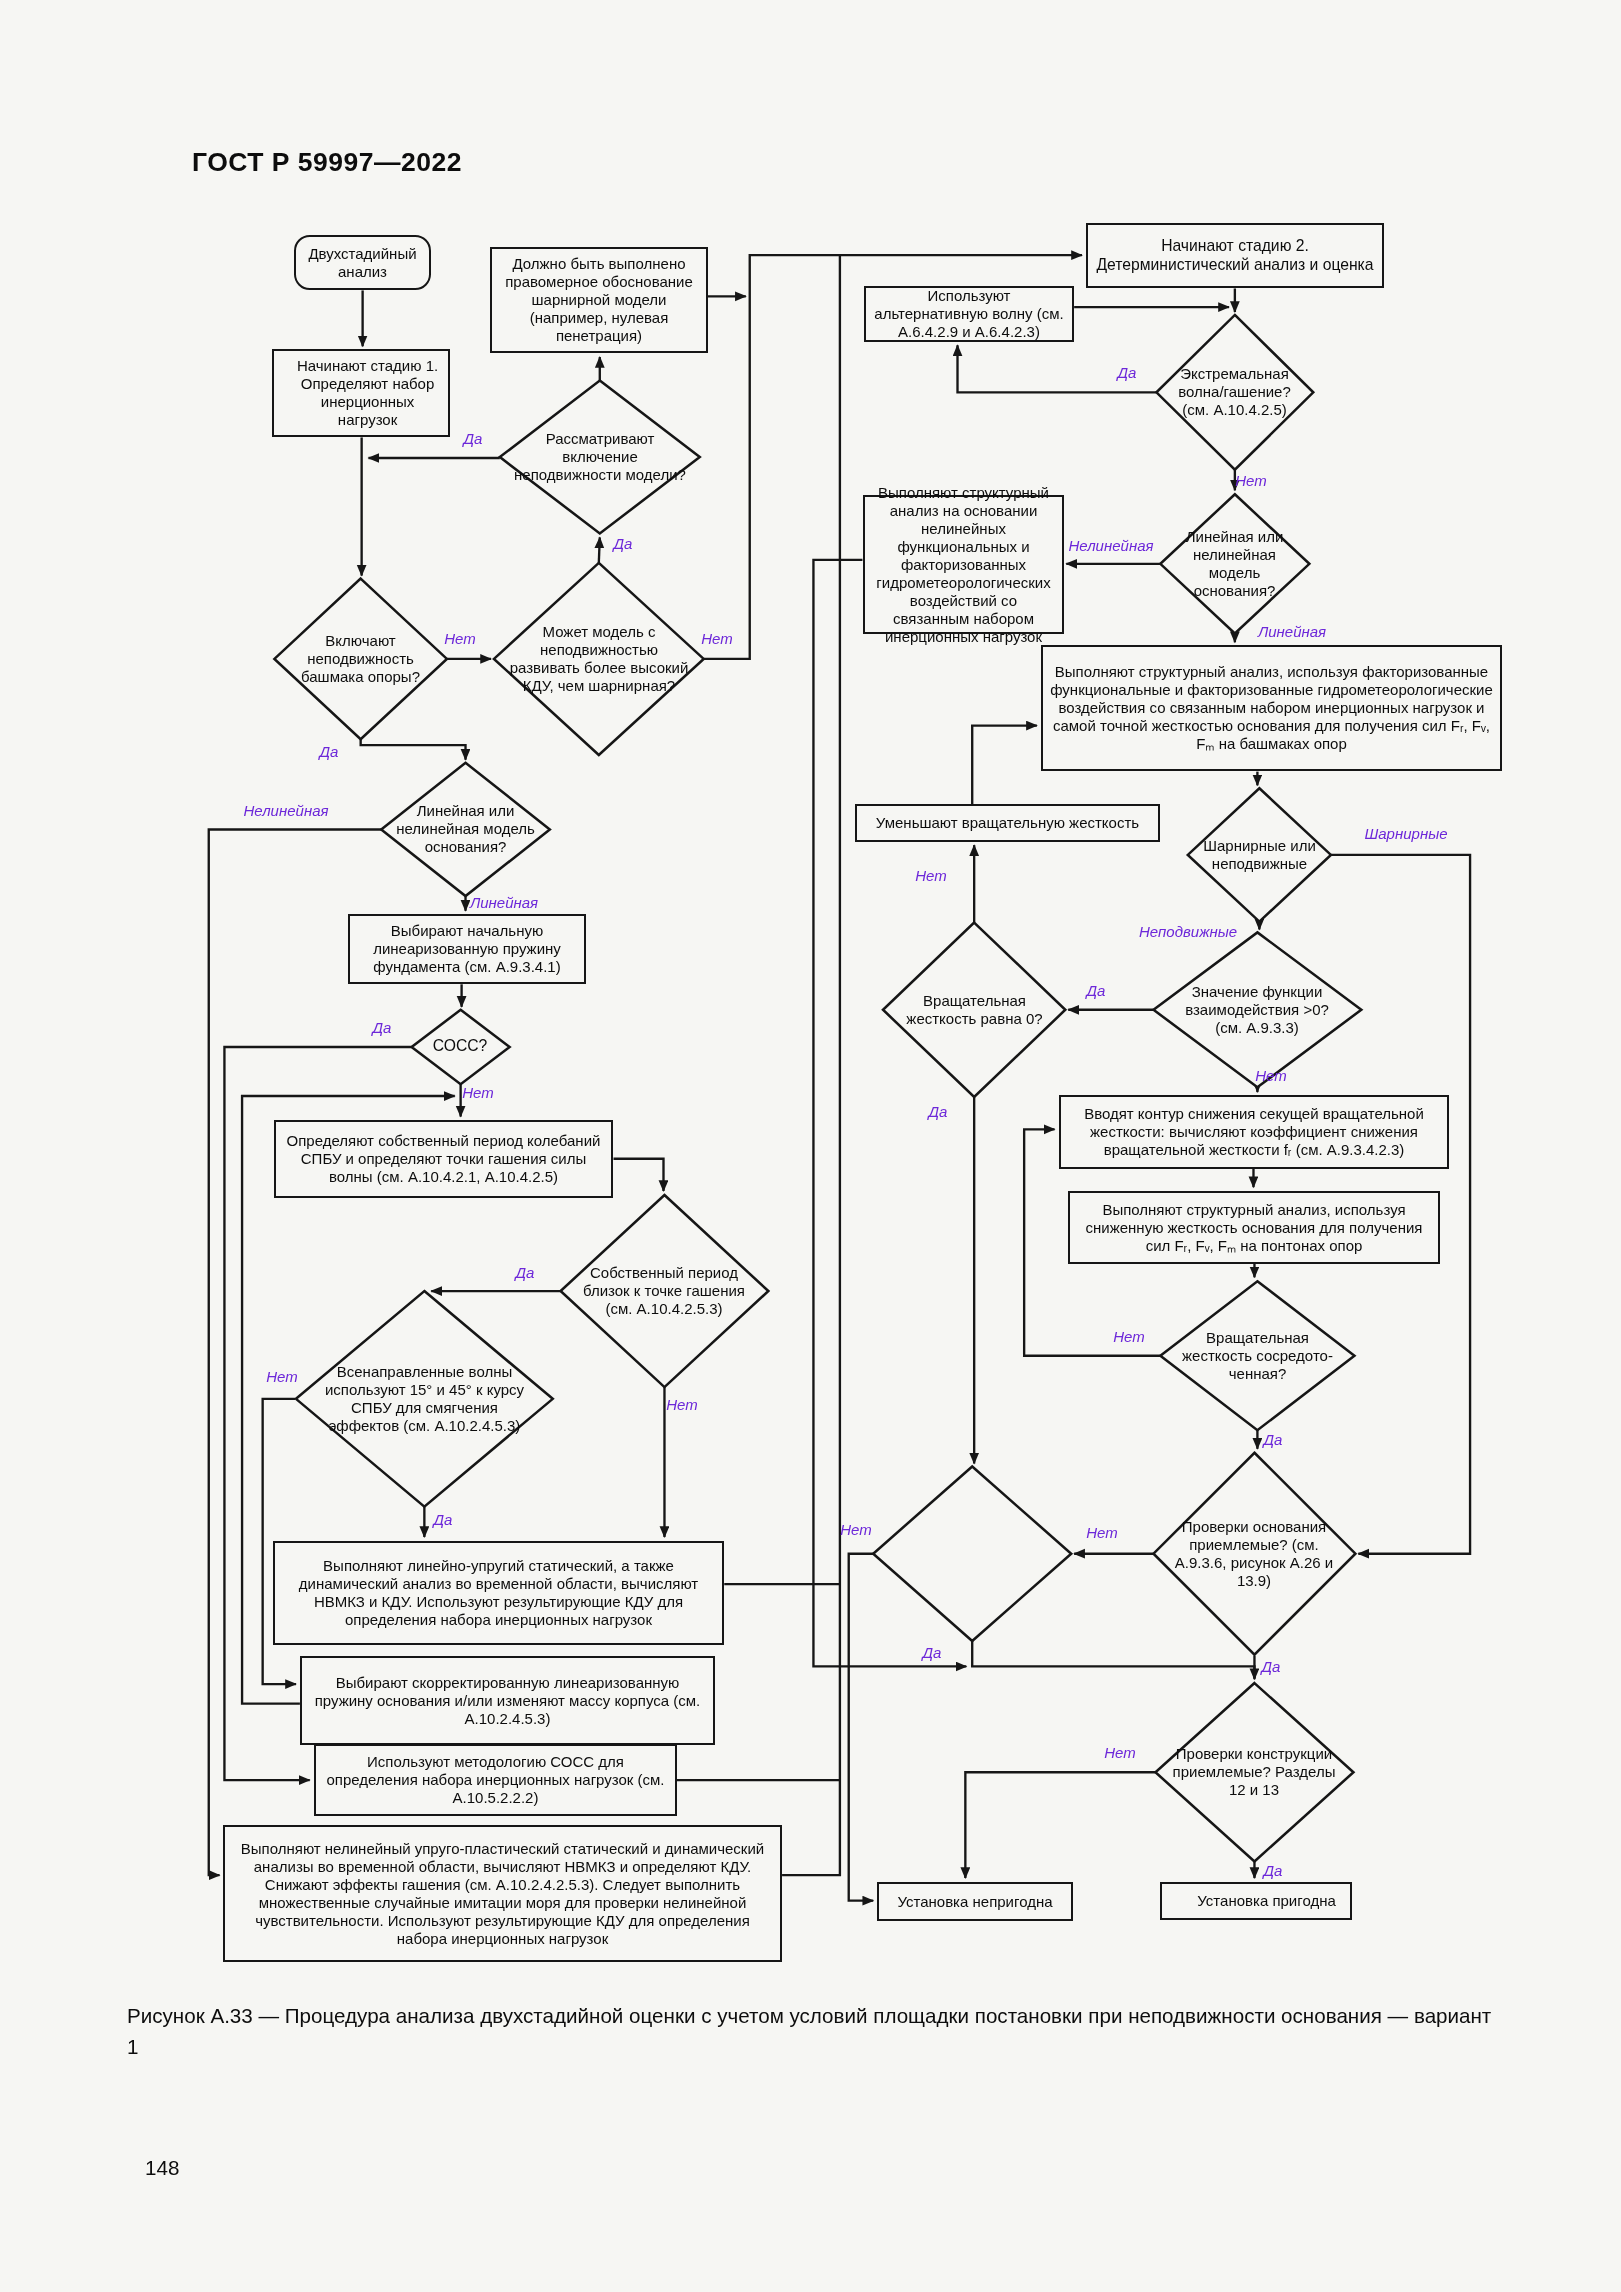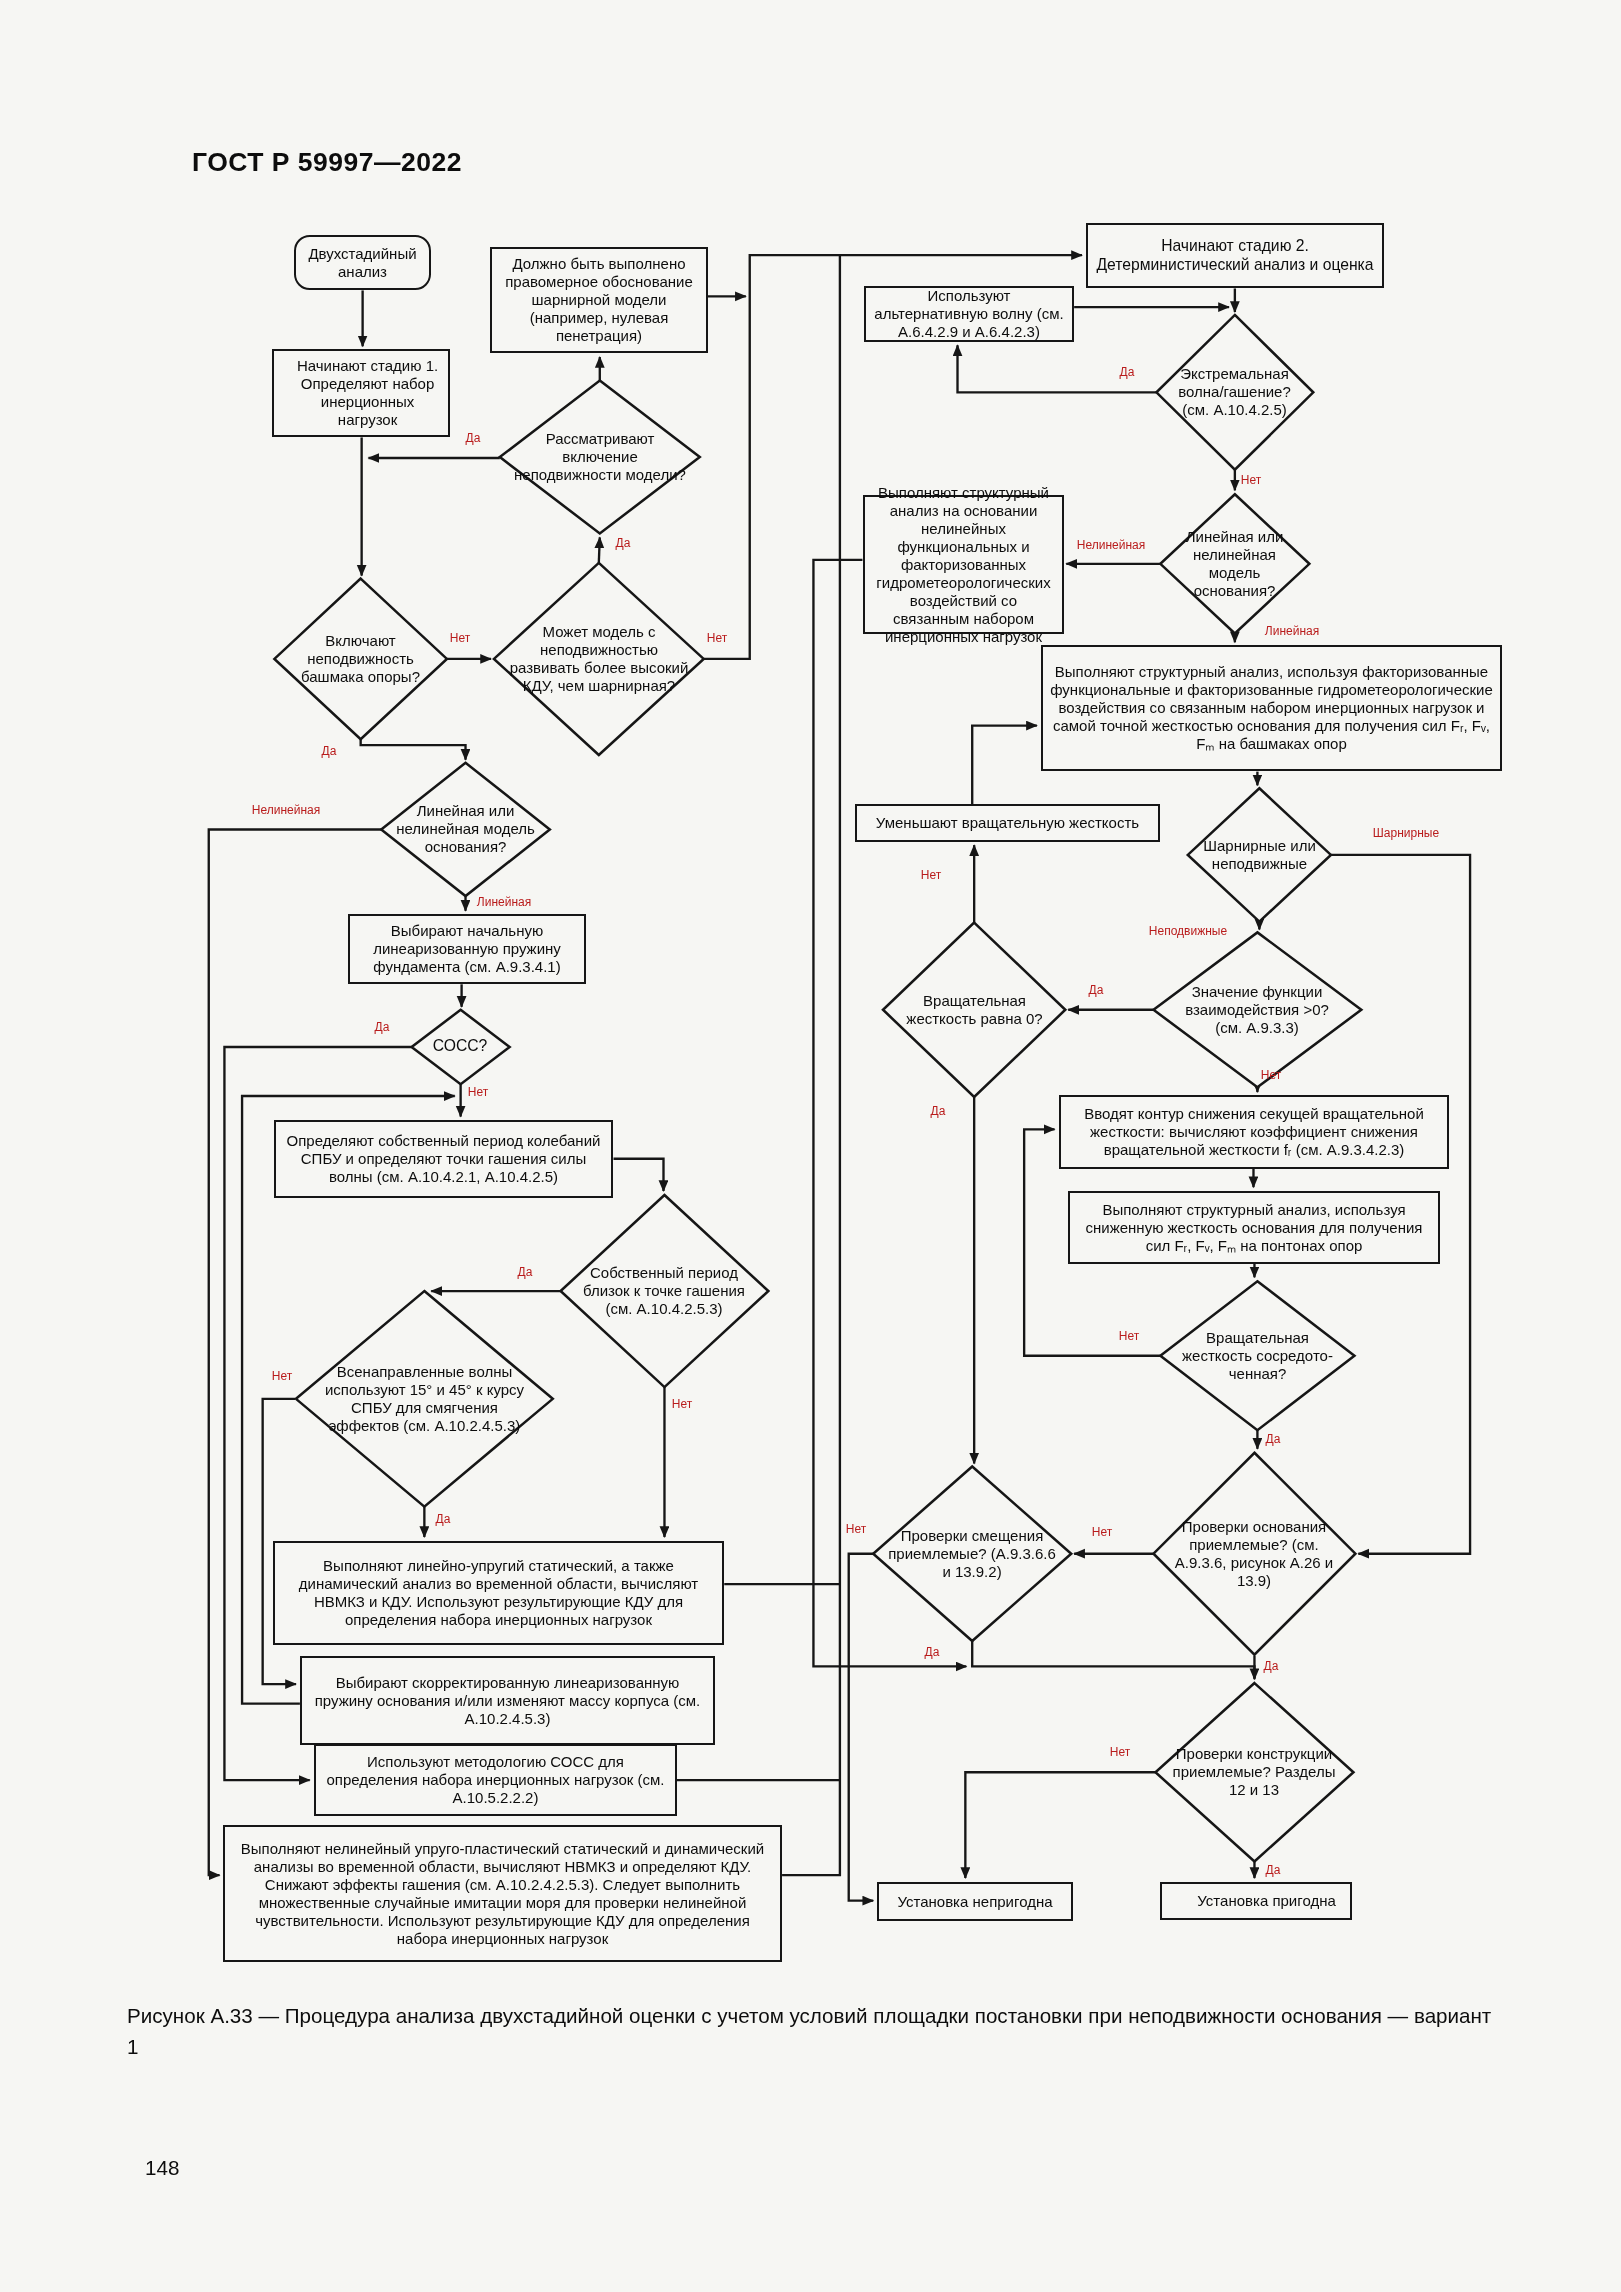--- a/index.html
+++ b/index.html
@@ -7,22 +7,22 @@
   #page{position:relative;width:1621px;height:2293px;background:#f6f6f3;overflow:hidden;color:#0d0d0d;}
   #wires{position:absolute;left:0;top:0;width:1621px;height:2293px;}
   #wires polyline, #wires line{fill:none;stroke:#161616;stroke-width:2.4;}
   #wires polygon.dia{fill:#f6f6f3;stroke:#161616;stroke-width:2.6;}
   #wires marker path{fill:#161616;stroke:none;}
   .node{position:absolute;display:flex;align-items:center;justify-content:center;
         text-align:center;box-sizing:border-box;font-size:15px;line-height:1.2;color:#0d0d0d;}
   .rect{border:2.5px solid #161616;padding:2.9px 6.9px;background:#f6f6f3;}
   .round{border:2.5px solid #161616;border-radius:15.7px;background:#f6f6f3;}
   .dtext{background:transparent;padding:0 3.9px;}
-  .edge-label{position:absolute;transform:translate(-50%,-50%);font-size:12px;
-              color:#b91c1c;white-space:nowrap;}
+  .edge-label{position:absolute;transform:translate(-50%,-50%);font-size:15px;
+              color:#6d28d9;white-space:nowrap;font-style:italic;}
   #doc-header{position:absolute;left:192px;top:147px;font-size:26.5px;font-weight:bold;letter-spacing:0.5px;}
   #caption{position:absolute;left:127px;top:1986px;width:1372px;text-align:left;
            font-size:20.6px;line-height:1.5;margin-top:15px;}
   #page-number{position:absolute;left:145px;top:2156px;font-size:20.6px;}
 </style>
 </head>
 <body>
 
 <div id="page">
 
@@ -134,21 +134,20 @@
   <div class="node dtext" style="left:421px;top:1029px;width:78px;height:35px;font-size:15.7px;">СОСС?</div>
   <div class="node dtext" style="left:574px;top:1223px;width:180px;height:135px;">Собственный период близок к точке гашения (см. А.10.4.2.5.3)</div>
   <div class="node dtext" style="left:312px;top:1315px;width:225px;height:167px;">Всенаправленные волны используют 15° и 45° к курсу СПБУ для смягчения эффектов (см. А.10.2.4.5.3)</div>
   <div class="node dtext" style="left:1161px;top:341px;width:147px;height:102px;">Экстремальная волна/гашение? (см. А.10.4.2.5)</div>
   <div class="node dtext" style="left:1168px;top:506px;width:133px;height:116px;">Линейная или нелинейная модель основания?</div>
   <div class="node dtext" style="left:1194px;top:802px;width:131px;height:106px;">Шарнирные или неподвижные</div>
   <div class="node dtext" style="left:1168px;top:941px;width:178px;height:137px;">Значение функции взаимодействия &gt;0? (см. А.9.3.3)</div>
   <div class="node dtext" style="left:894px;top:949px;width:161px;height:122px;">Вращательная жесткость равна 0?</div>
   <div class="node dtext" style="left:1174px;top:1296px;width:167px;height:120px;">Вращательная жесткость сосредото- ченная?</div>
   <div class="node dtext" style="left:1162px;top:1472px;width:184px;height:163px;">Проверки основания приемлемые? (см. А.9.3.6, рисунок А.26 и 13.9)</div>
-  <div class="node dtext" style="left:884px;top:1484px;width:176px;height:139px;">Проверки смещения приемлемые? (А.9.3.6.6 и 13.9.2)</div>
   <div class="node dtext" style="left:1166px;top:1705px;width:176px;height:133px;">Проверки конструкции приемлемые? Разделы 12 и 13</div>
 
   <div id="labels-layer">
       <div class="edge-label" style="left: 473px; top: 438px;">Да</div>
       <div class="edge-label" style="left: 460px; top: 638px;">Нет</div>
       <div class="edge-label" style="left: 623px; top: 543px;">Да</div>
       <div class="edge-label" style="left: 717px; top: 638px;">Нет</div>
       <div class="edge-label" style="left: 329px; top: 751px;">Да</div>
       <div class="edge-label" style="left: 286px; top: 810px;">Нелинейная</div>
       <div class="edge-label" style="left: 504px; top: 902px;">Линейная</div>

